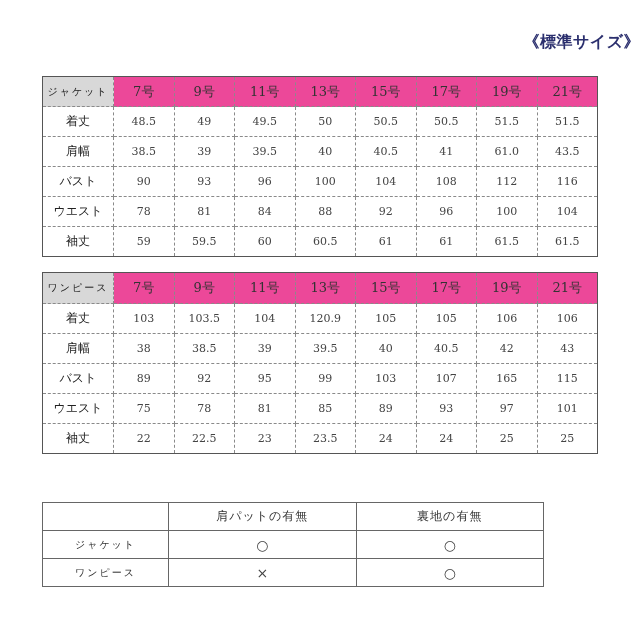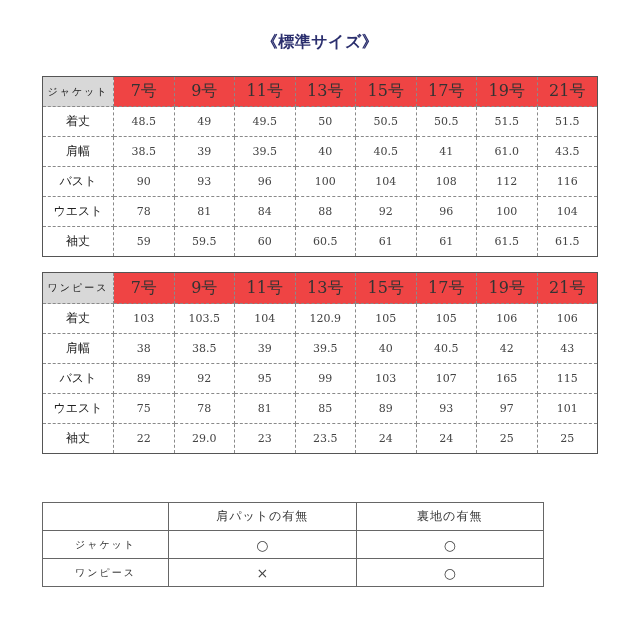--- a/index.html
+++ b/index.html
@@ -1,26 +1,26 @@
 <!DOCTYPE html>
 <html><head>
 <meta charset="utf-8">
 <style>
   html, body { margin: 0; padding: 0; background: #ffffff; }
   body { width: 640px; height: 640px; position: relative; overflow: hidden;
          font-family: "DejaVu Serif", "Liberation Serif", serif; color: #333; }
-  .title { position: absolute; left: 0; top: 32px; width: 640px; text-align: center;
+  .title { position: absolute; left: 0; top: 32px; width: 640px; text-align: right;
            font-family: "DejaVu Sans", "Liberation Sans", sans-serif;
            font-size: 16px; font-weight: bold; color: #2b2f6e; letter-spacing: 0.5px; }
   table.size { position: absolute; left: 42px; width: 556px; border-collapse: collapse;
                table-layout: fixed; border: 1.5px solid #555; }
   table.size td { border: 1px dashed #8a8a8a; text-align: center; font-size: 11px;
                   color: #444; padding: 0; }
   table.size td.rowlabel { font-size: 12px; color: #222; width: 70px; }
-  table.size tr.hdr td { background: #ef4444; color: #333; font-size: 16px; }
+  table.size tr.hdr td { background: #ec4899; color: #333; font-size: 13px; }
   table.size tr.hdr td.corner { background: #d8d8d8; font-size: 10px; letter-spacing: 2px; color: #222; }
   #t1 { top: 76px; }
   #t1 tr.hdr td { height: 29px; }
   #t1 tr td { height: 29px; }
   #t2 { top: 272px; }
   #t2 tr.hdr td { height: 30px; }
   #t2 tr td { height: 29px; }
   table.opt { position: absolute; left: 42px; top: 502px; width: 502px; border-collapse: collapse;
               table-layout: fixed; border: 1.5px solid #555; border-left-color: #a9a6c4; }
   table.opt td { border: 1px solid #666; text-align: center; height: 27px; font-size: 11px; color: #333; padding: 0; }
@@ -157,21 +157,21 @@
     <td>81</td>
     <td>85</td>
     <td>89</td>
     <td>93</td>
     <td>97</td>
     <td>101</td>
   </tr>
   <tr>
     <td class="rowlabel">袖丈</td>
     <td>22</td>
-    <td>29.0</td>
+    <td>22.5</td>
     <td>23</td>
     <td>23.5</td>
     <td>24</td>
     <td>24</td>
     <td>25</td>
     <td>25</td>
   </tr>
 </tbody>
   </table>
 

